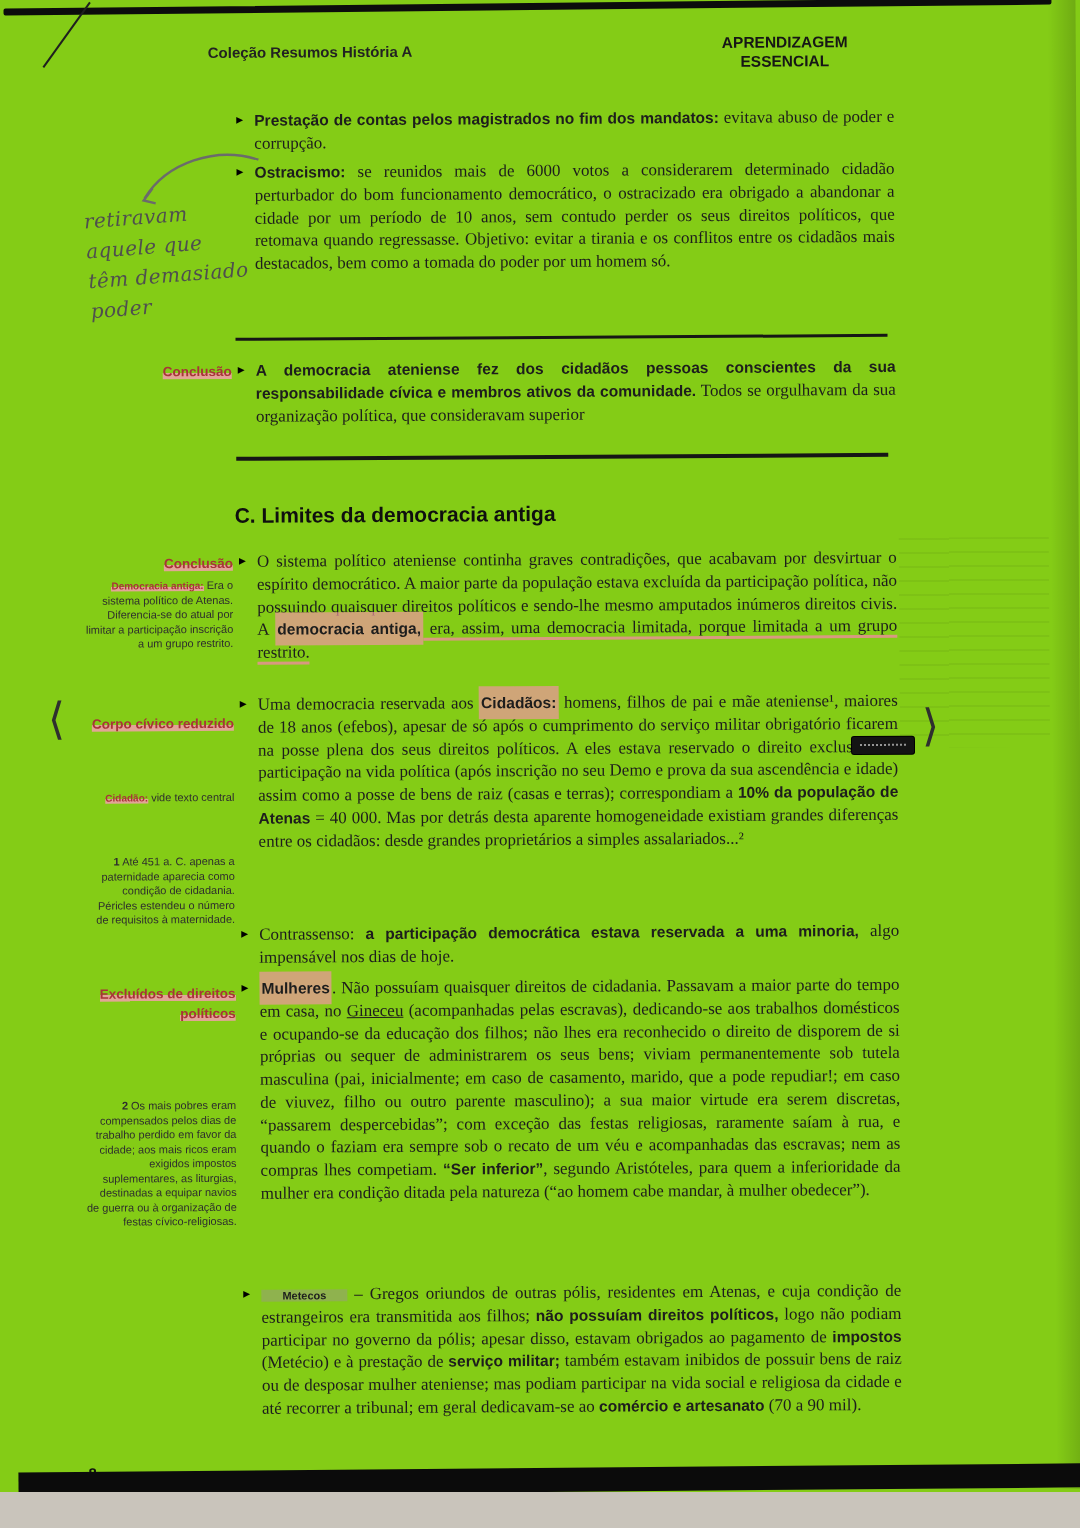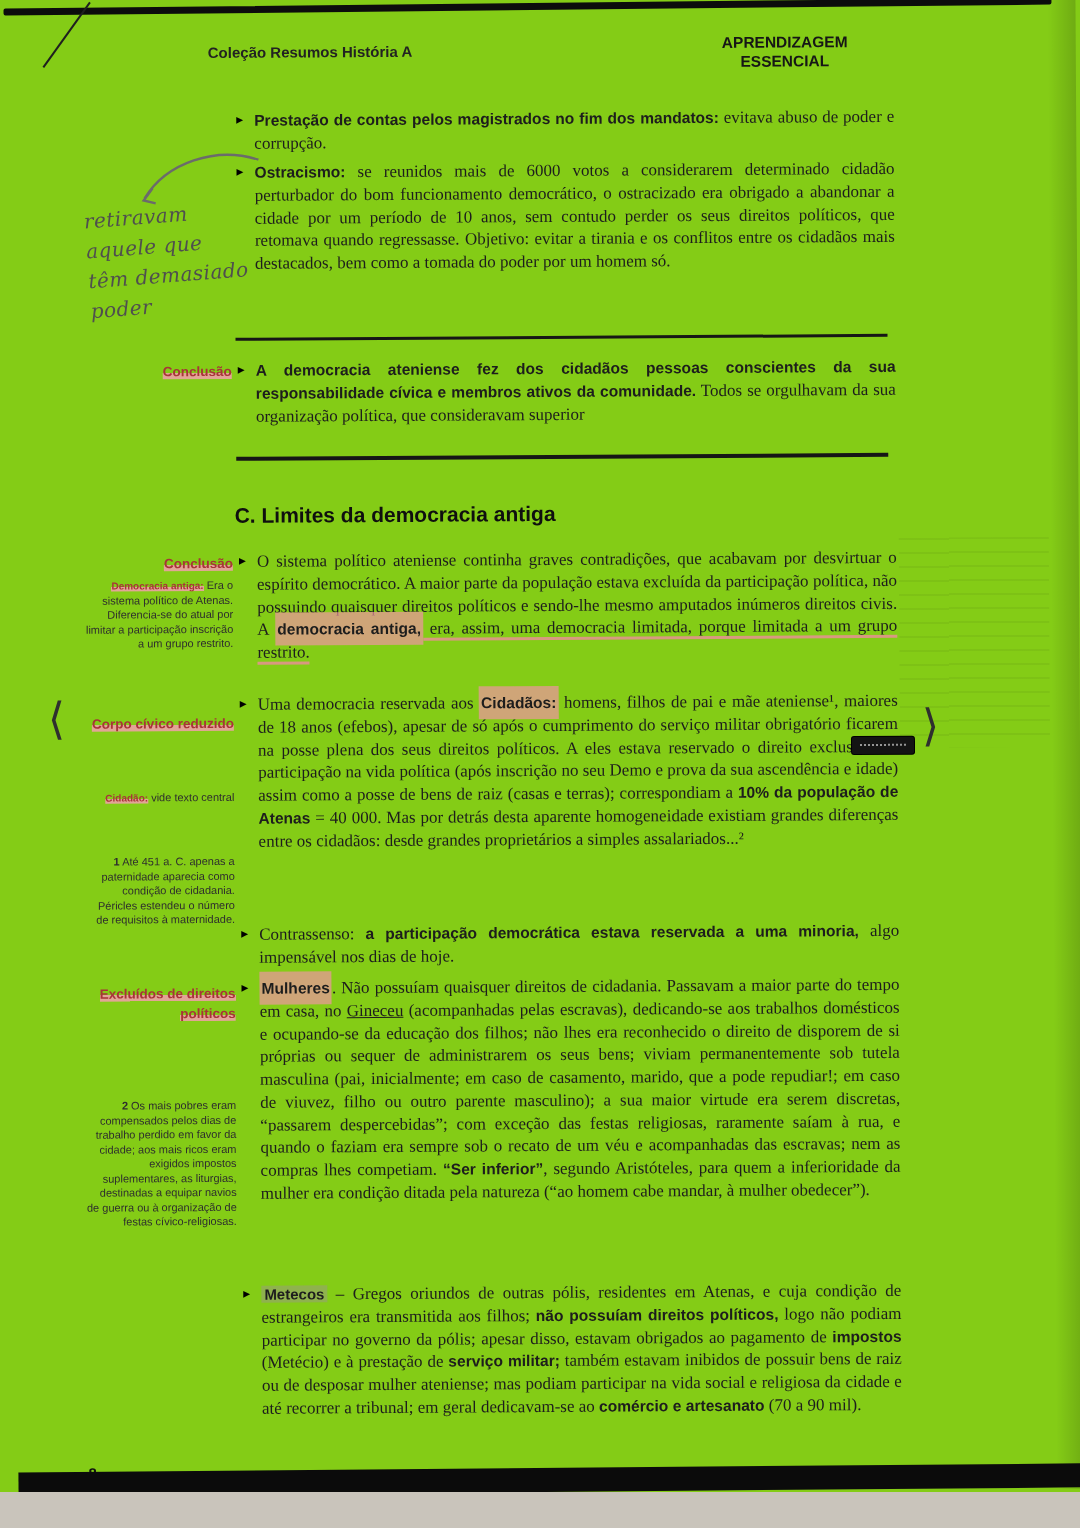--- a/index.html
+++ b/index.html
@@ -35,22 +35,22 @@
   
   .para{position:absolute;left:238px;width:660px;padding-left:20px;box-sizing:border-box;
         font-size:17px;line-height:1.34;color:#1d1d1d;text-align:justify;}
   .bullet-mark{position:absolute;left:2px;top:4px;font-size:9px;color:#000;
         font-family:"DejaVu Sans",sans-serif;}
 
   .seg-n{}
   .seg-b{font-family:"Liberation Sans",sans-serif;font-weight:700;font-size:15.6px;}
   .seg-hl{font-family:"Liberation Sans",sans-serif;font-weight:700;font-size:15.6px;
           background:rgba(240,148,162,.7);padding:8px 2px;}
-  .seg-hlg{font-family:"Liberation Sans",sans-serif;font-weight:700;font-size:15px;
-          background:rgba(158,146,146,.45);padding:0 3px;}
+  .seg-hlg{font-family:"Liberation Sans",sans-serif;font-weight:700;font-size:11px;
+          background:rgba(158,146,146,.45);padding:0 21px;}
   .seg-u{text-decoration:underline;}
   .seg-upink{border-bottom:3px solid rgba(238,140,156,.8);}
 
   
   .rule{position:absolute;left:238px;width:652px;background:#161616;}
   .rule1{top:336px;height:3px;}
   .rule2{top:455px;height:4px;}
 
   .title{position:absolute;left:236px;top:502px;font-family:"Liberation Sans",sans-serif;
          font-weight:700;font-size:21px;color:#0f0f0f;}

